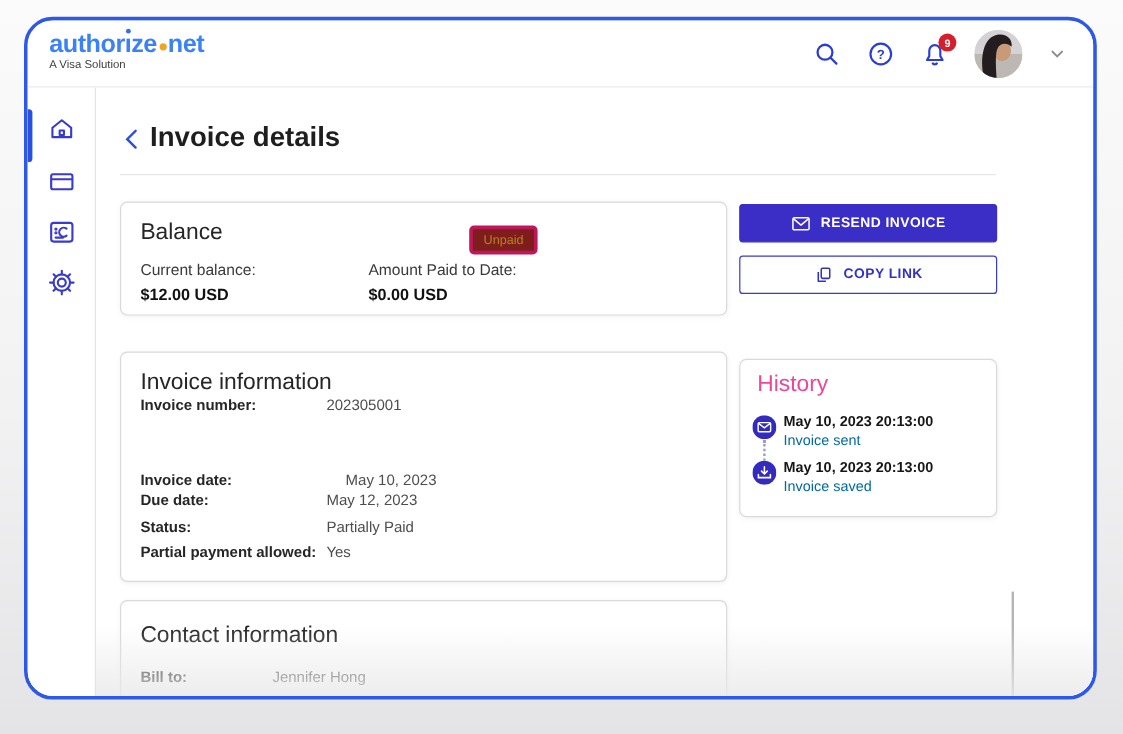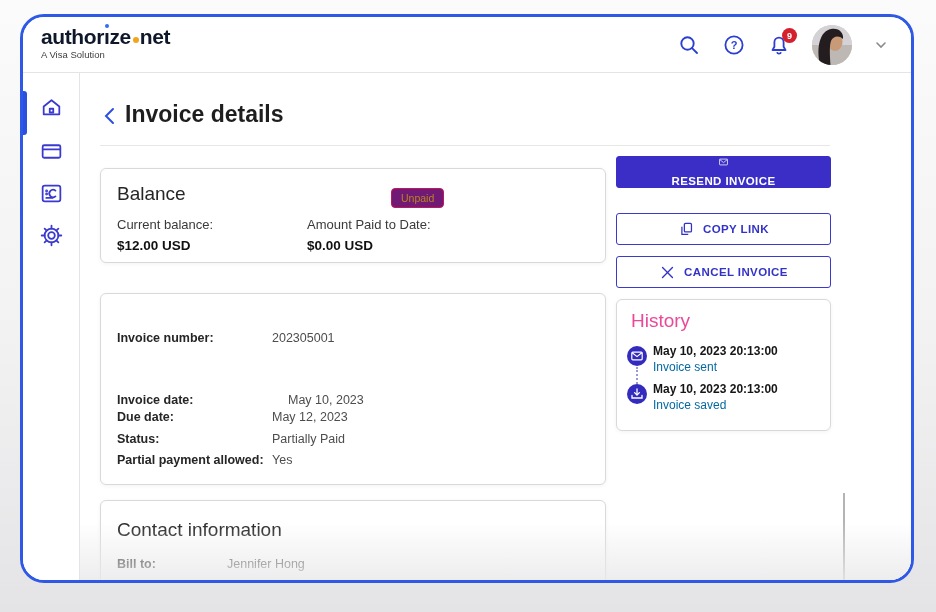--- a/index.html
+++ b/index.html
@@ -6,21 +6,21 @@
   html,body { width:936px; height:612px; font-family:"Liberation Sans", sans-serif; }
   body { background:linear-gradient(180deg,#fbfbfb 0%,#f2f2f3 55%,#e4e4e6 100%); position:relative; overflow:hidden; }
 
   .window { position:absolute; left:20px; top:14px; width:894px; height:569px;
     background:#fff; border:3px solid #2e59e6; border-radius:24px; overflow:hidden; }
 
   
   .hdr { position:absolute; left:0; top:0; width:100%; height:56px; background:#fff;
     border-bottom:1px solid #e4e4e6; }
   .logo { position:absolute; left:18px; top:8px; }
-  .logo-line { font-size:21px; font-weight:800; letter-spacing:-0.4px; color:#0f172a; white-space:nowrap; }
+  .logo-line { font-size:21px; font-weight:800; letter-spacing:-0.4px; color:#3b82f6; white-space:nowrap; }
   .li { position:relative; font-style:normal; }
   .idot { position:absolute; left:50%; top:-1px; transform:translateX(-50%); width:4px; height:4px;
     border-radius:50%; background:#2f6fed; }
   .odot { display:inline-block; width:6px; height:6px; border-radius:50%; background:#f2a41d; margin:0 1px 1px 2px; }
   .tagline { font-size:9.5px; color:#3e3e3e; text-align:left; margin-top:0px; padding-right:2px; }
   .hdr-actions { position:absolute; right:22px; top:0; height:56px; display:flex; align-items:center; gap:21px; }
   .hicon { width:24px; height:24px; position:relative; cursor:pointer; }
   .hicon svg { width:24px; height:24px; }
   .bell-badge { position:absolute; right:-6px; top:-5px; min-width:15px; height:15px; border-radius:8px;
     background:#d41f2c; color:#fff; font-size:9px; font-weight:700; display:flex; align-items:center;
@@ -42,21 +42,21 @@
   .page-title { position:absolute; left:45px; top:28px; font-size:23px; color:#1e1e1e; }
   .title-div { position:absolute; left:20px; top:72px; width:730px; height:1px; background:#e7e7e8; }
 
   .card { position:absolute; background:#fff; border:1px solid #d9d9d9; border-radius:6px;
     box-shadow:0 1px 4px rgba(0,0,0,0.05); }
   .card-h { position:absolute; left:16px; top:14px; font-size:19px; color:#262626; }
 
   
   .balance-card { left:20px; top:95px; width:506px; height:95px; }
   .badge { position:absolute; left:290px; top:19px; font-size:10.5px; color:#b9841c;
-    background:#701a75; border:1px solid #be185d; border-radius:4px; padding:3px 9px; }
+    background:#7f1d1d; border:3px solid #be185d; border-radius:4px; padding:3px 9px; }
   .bal-col { position:absolute; top:48px; }
   .bal-col .k { font-size:13px; color:#3a3a3a; }
   .bal-col .v { font-size:13.5px; font-weight:700; color:#111; margin-top:6px; }
 
   
   .btn { position:absolute; left:536px; width:215px; height:32px; display:flex; align-items:center;
     justify-content:center; gap:8px; font-weight:700; font-size:11.5px; letter-spacing:0.4px;
     border-radius:3px; cursor:pointer; }
   .btn svg { width:17px; height:17px; }
   .btn.primary { background:#3a2ec6; color:#fff; border:1px solid #3a2ec6; }
@@ -187,43 +187,37 @@
       <div class="bal-col" style="left:16px;">
         <div class="k">Current balance:</div>
         <div class="v">$12.00 USD</div>
       </div>
       <div class="bal-col" style="left:206px;">
         <div class="k">Amount Paid to Date:</div>
         <div class="v">$0.00 USD</div>
       </div>
     </section>
 
-    <button class="btn primary" style="top:83px;flex-direction:column;">
+    <button class="btn primary" style="top:97px;">
       <svg viewBox="0 0 24 24" fill="none" stroke="#fff" stroke-width="1.8" stroke-linejoin="round">
         <rect x="2.5" y="5" width="19" height="14" rx="1.5"></rect>
         <polyline points="3,6 12,13.5 21,6"></polyline>
       </svg>
       <span>RESEND INVOICE</span>
     </button>
     <button class="btn secondary" style="top:140px;">
       <svg viewBox="0 0 24 24" fill="none" stroke="#3232c8" stroke-width="1.8" stroke-linejoin="round">
         <rect x="9" y="3.5" width="10" height="12" rx="1.5"></rect>
         <path d="M5.5 8 v11 h9"></path>
       </svg>
       <span>COPY LINK</span>
     </button>
-    <button class="btn secondary" style="top:183px;">
-      <svg viewBox="0 0 24 24" fill="none" stroke="#3232c8" stroke-width="1.9" stroke-linecap="round">
-        <line x1="5" y1="5" x2="19" y2="19"></line>
-          <line x1="19" y1="5" x2="5" y2="19"></line>
-      </svg>
-      <span>CANCEL INVOICE</span>
-    </button>
 
     <section class="card invoice-card">
+      <div class="card-h">Invoice information</div>
       <div class="kv" style="top:37px;">
           <span class="k">Invoice number:</span>
           <span class="v">202305001</span>
         </div>
       <div class="kv" style="top:99px;gap:16px;">
           <span class="k">Invoice date:</span>
           <span class="v">May 10, 2023</span>
         </div>
       <div class="kv" style="top:116px;">
           <span class="k">Due date:</span>

